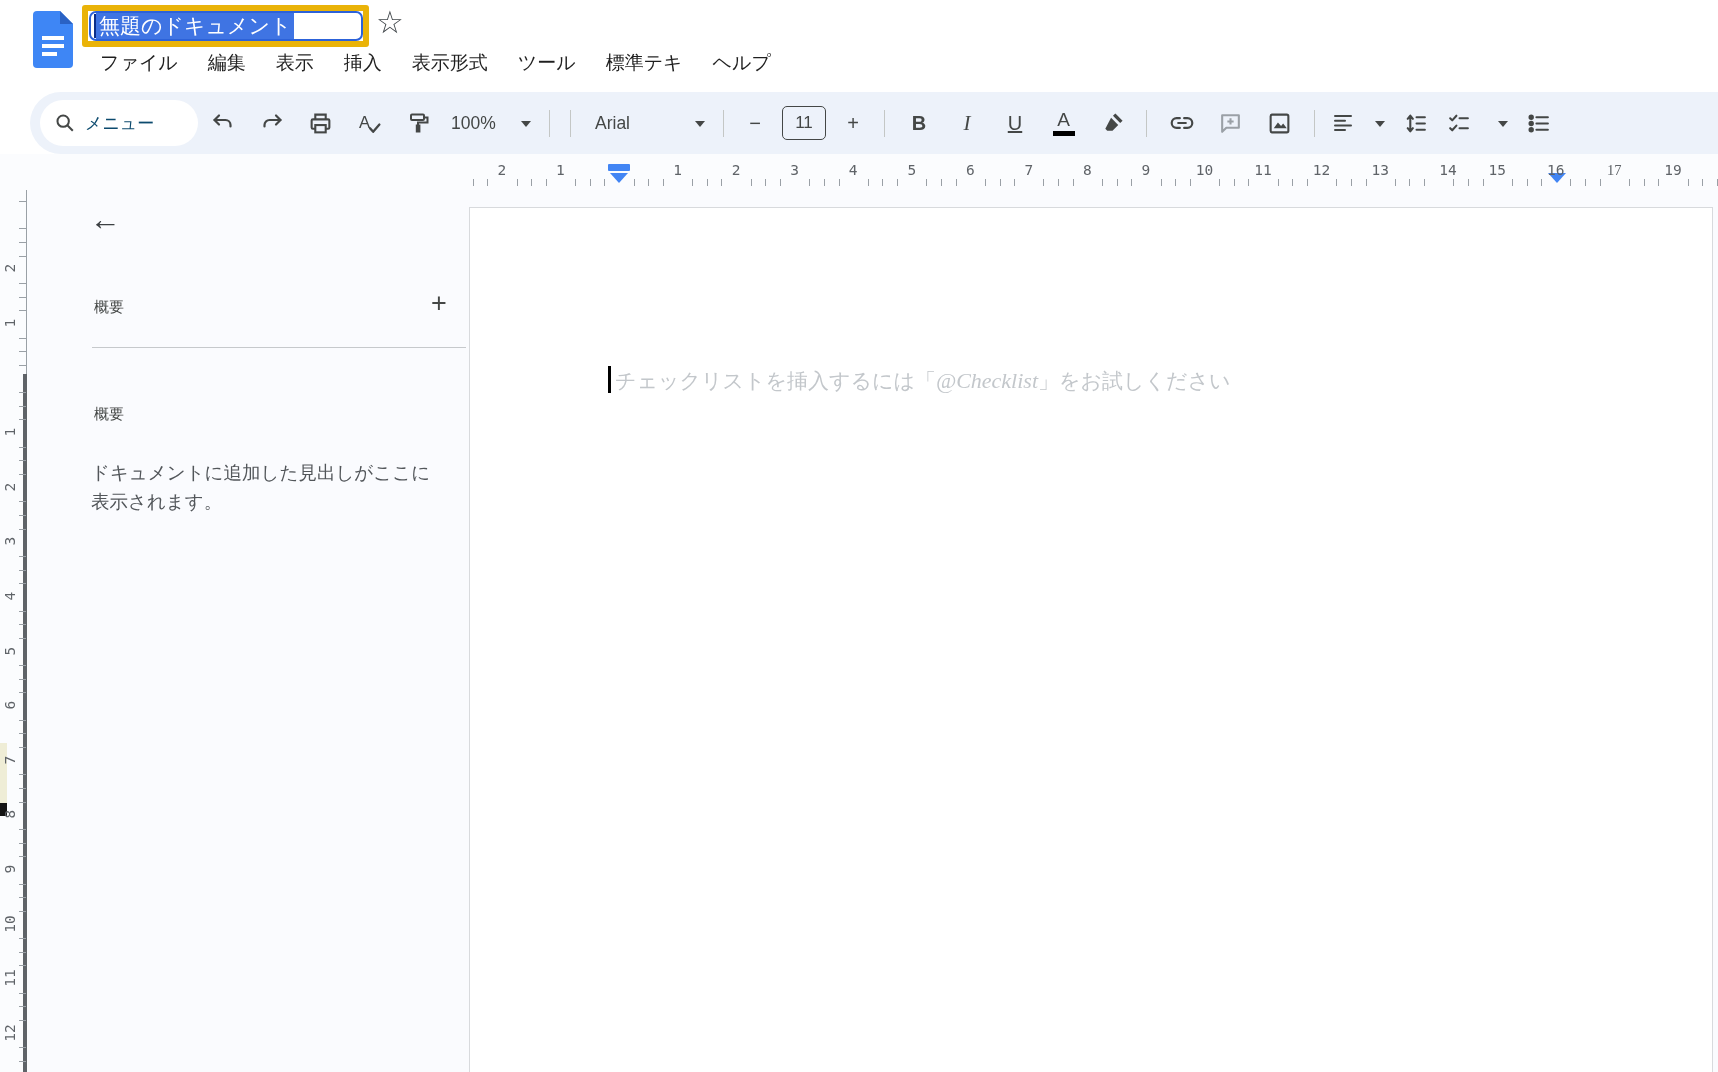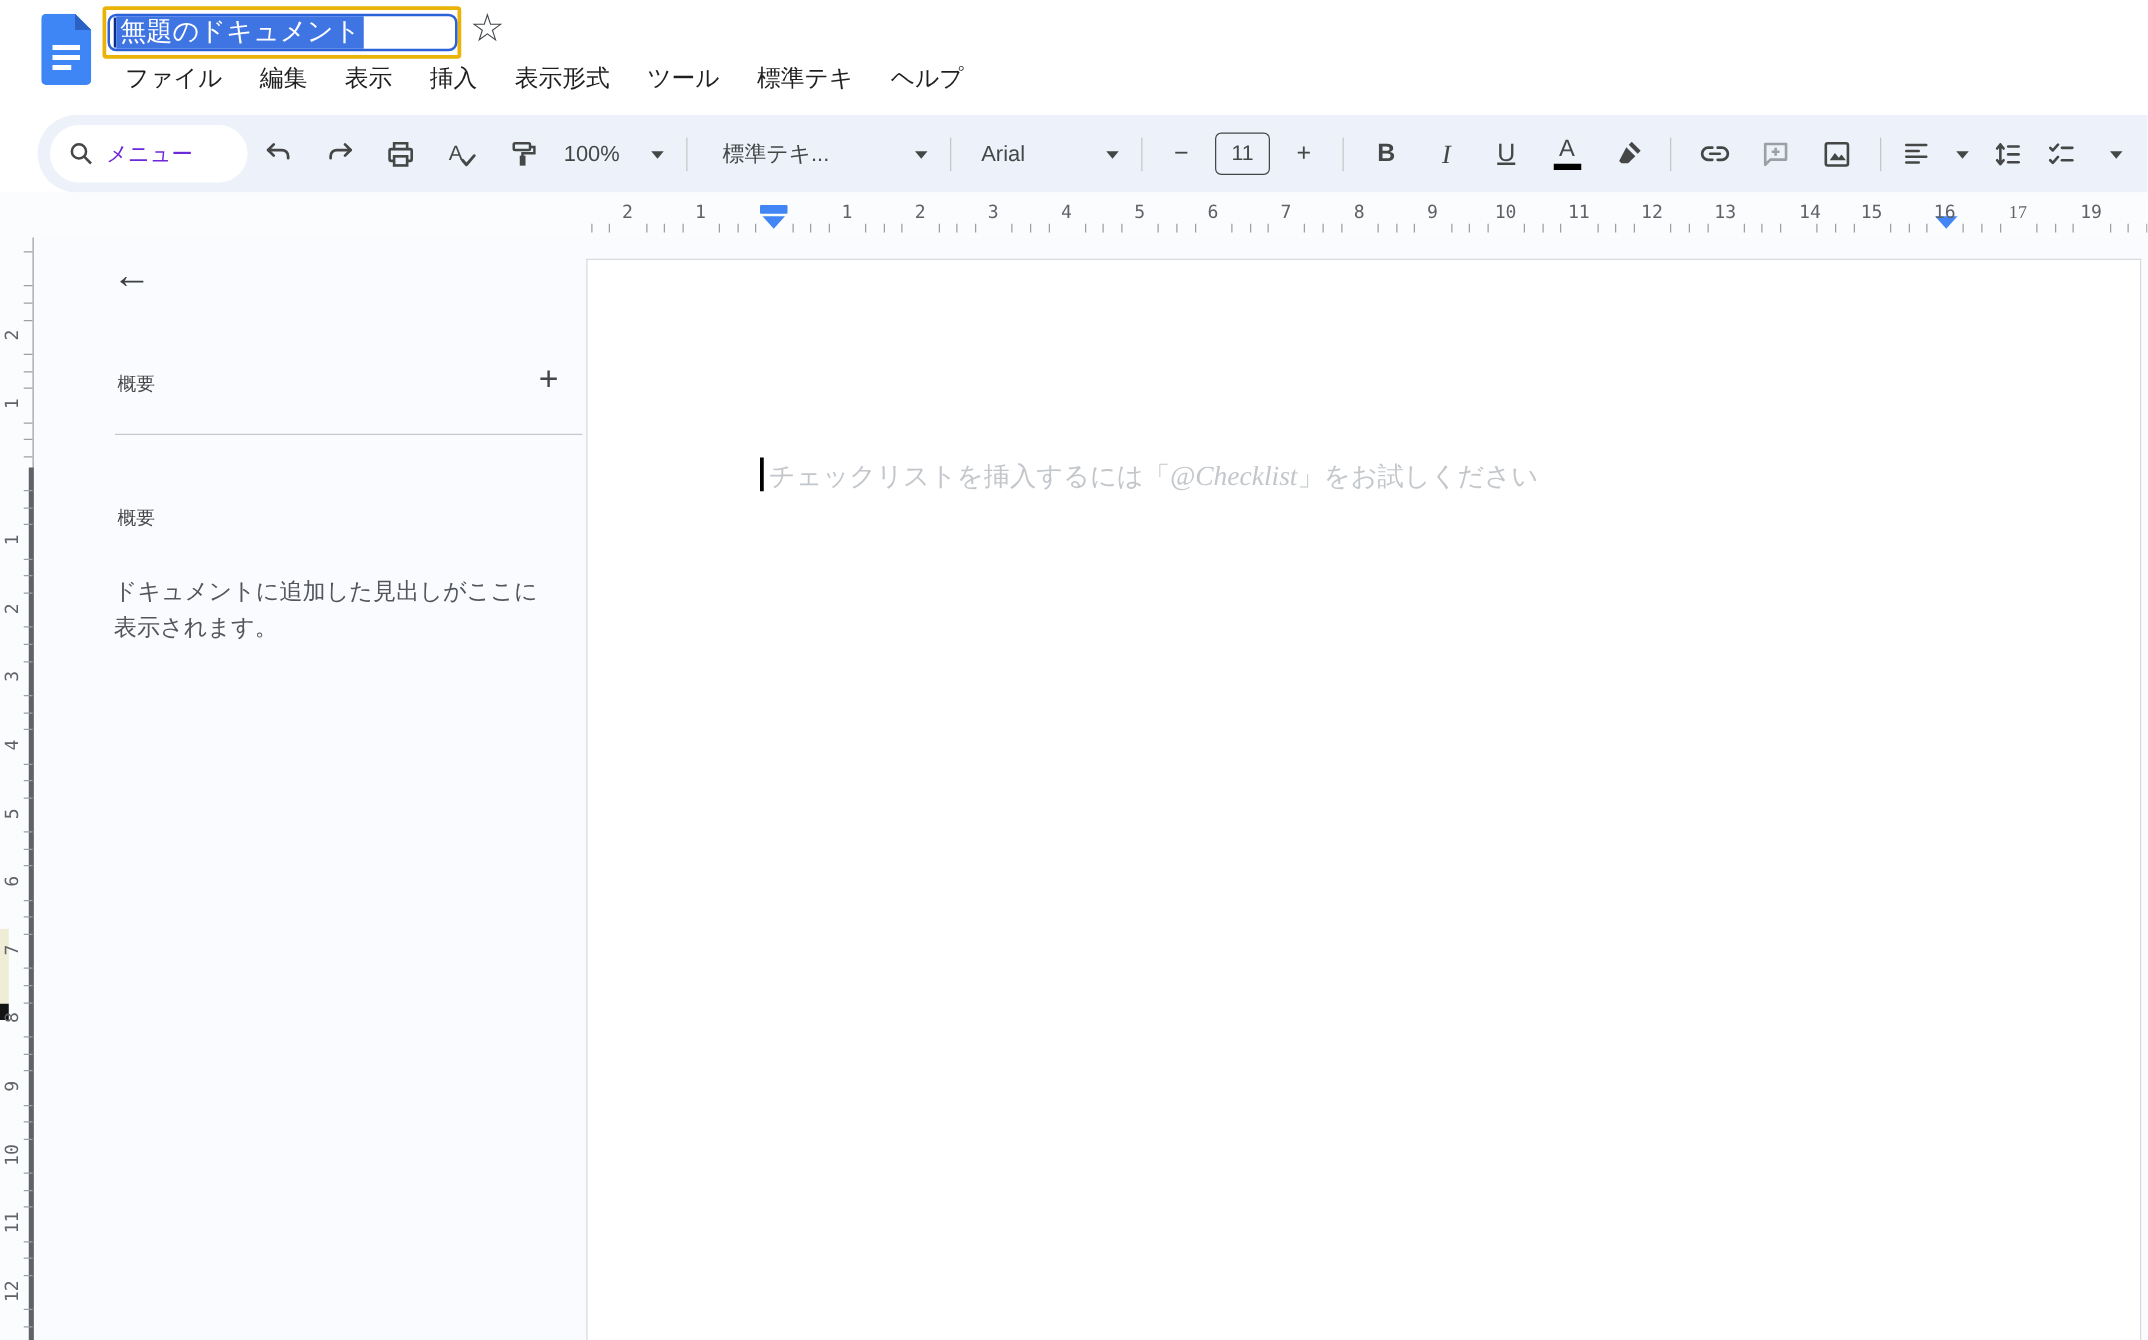--- a/index.html
+++ b/index.html
@@ -4,37 +4,37 @@
 <style>
   * { margin:0; padding:0; box-sizing:border-box; }
   html,body { width:1718px; height:1072px; overflow:hidden; background:#fff;
     font-family:"Liberation Sans", sans-serif; color:#1f1f1f; }
   #app { position:relative; width:1718px; height:1072px; }
 
   
   #header { position:absolute; top:0; left:0; right:0; height:92px; background:#fff; }
   #docs-logo { position:absolute; left:33px; top:11px; width:40px; height:57px; }
   #red-annotation { position:absolute; left:82px; top:5px; width:287px; height:42px;
-    border:3px solid #eab308; border-radius:3px; background:#fff; display:flex; align-items:center; }
+    border:6px solid #eab308; border-radius:3px; background:#fff; display:flex; align-items:center; }
   #title-input { margin-left:1px; height:30px; flex:1; border:2.5px solid #2c62d9; border-radius:7px;
     background:#fff; display:flex; align-items:center; padding-left:3px; overflow:hidden; }
   #title-caret { width:2px; height:24px; background:#0b2e8a; }
   #title-text { background:#3f74e3; color:#fff; font-size:21px; line-height:26px; padding:1px 3px; white-space:nowrap; }
   #star { position:absolute; left:376px; top:6px; font-size:31px; color:#40464a; line-height:34px; }
   #menubar { position:absolute; left:100px; top:50px; display:flex; gap:30px; }
   .menu-item { font-size:19px; color:#1f1f1f; cursor:default; }
 
   
   #toolbar { position:absolute; left:30px; top:92px; right:-40px; height:62px;
     background:#edf2fa; border-radius:31px; display:flex; align-items:center; padding-left:10px; }
   .tb-btn { width:49px; height:46px; display:flex; align-items:center; justify-content:center; color:#444746; }
   .tb-btn svg { display:block; }
   #search-pill { width:158px; height:46px; background:#fff; border-radius:23px;
     display:flex; align-items:center; gap:9px; padding-left:14px; }
-  #search-pill span { font-size:17px; color:#6d28d9; }
+  #search-pill span { font-size:17px; color:#0c4a6e; }
   .tb-sep { width:1px; height:27px; background:#c4c7c5; margin:0 10px; }
   .dd { width:0; height:0; border:5px solid transparent; border-top:6px solid #444746; margin-top:6px; }
   .tb-grp { height:46px; display:flex; align-items:center; justify-content:space-between; padding:0 8px; }
   .tb-text { font-size:17.5px; color:#444746; }
   #zoom-grp { width:96px; }
   #style-grp { width:190px; padding-left:18px; }
   #font-grp { width:132px; padding-left:14px; }
   #font-size-box { width:44px; height:34px; border:1.5px solid #444746; border-radius:5px;
     display:flex; align-items:center; justify-content:center; font-size:17px; color:#444746; margin:0 6px; }
   .fmt { font-size:20px; color:#444746; }
@@ -163,24 +163,20 @@
       </svg>
     </div>
 
     <div id="zoom-grp" class="tb-grp">
       <span class="tb-text">100%</span>
       <span class="dd"></span>
     </div>
 
     <div class="tb-sep"></div>
 
-    <div id="style-grp" class="tb-grp">
-      <span class="tb-text">標準テキ...</span>
-      <span class="dd"></span>
-    </div>
 
     <div class="tb-sep"></div>
 
     <div id="font-grp" class="tb-grp">
       <span class="tb-text">Arial</span>
       <span class="dd"></span>
     </div>
 
     <div class="tb-sep"></div>
 

